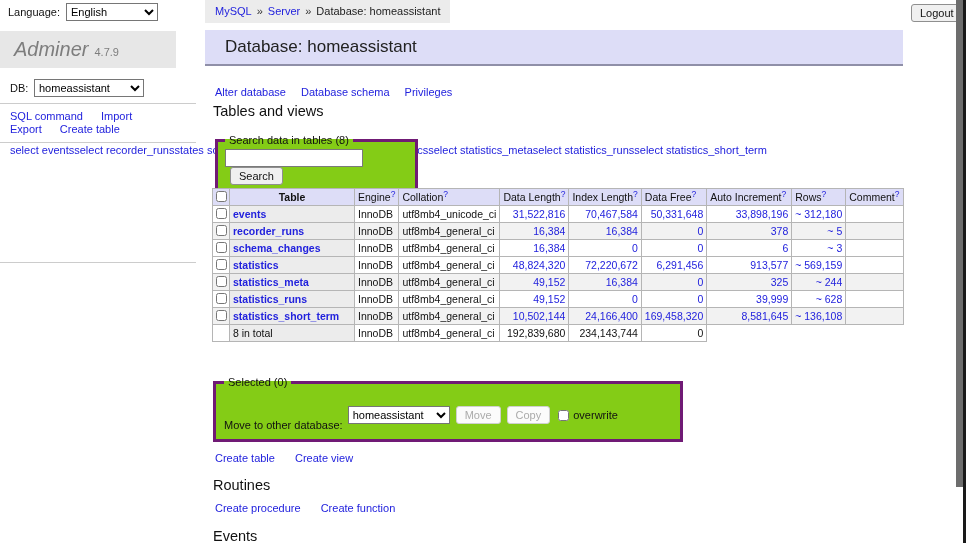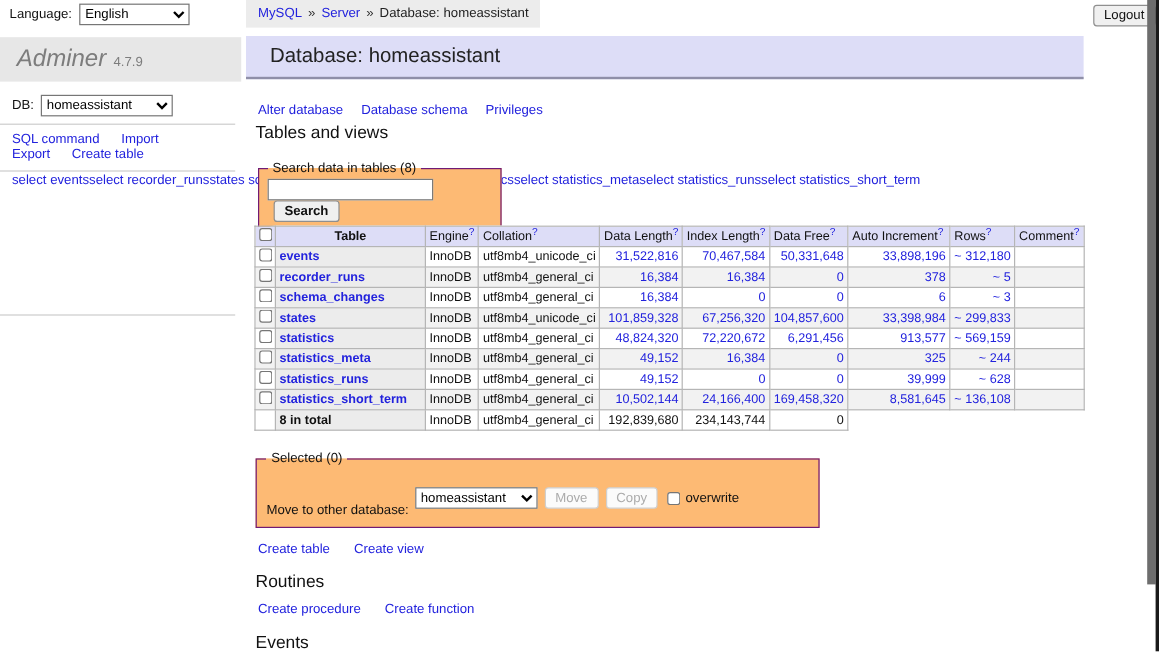--- a/index.html
+++ b/index.html
@@ -8,30 +8,30 @@
     background:#fff;color:#111;
     font-family:"Liberation Sans", sans-serif;font-size:11px;
   }
   a{color:var(--link-blue);text-decoration:none;cursor:pointer;}
   select{font-family:inherit;font-size:11px;height:18px;border:1px solid #767676;background:#fff;}
   button{font-family:inherit;font-size:11px;height:18px;padding:1px 8px;
     background:#f0f0f0;border:1px solid #8f8f8f;border-radius:3px;color:#111;cursor:pointer;}
   button:disabled{color:#ababab;border-color:#cfcfcf;background:#fbfbfb;cursor:default;}
   input[type="checkbox"]{width:11px;height:11px;margin:1px 2px;}
   input[type="text"]{font-family:inherit;font-size:11px;height:16px;border:1px solid #7a7a7a;padding:0 2px;}
-  fieldset{border:1px solid #701a75;margin:0;background:#fdba74;}
+  fieldset{border:3px solid #701a75;margin:0;background:#84cc16;}
   legend{font-size:11px;padding:0 4px;}
 
   
   .lang-row{position:absolute;top:6px;left:8px;}
   .lang-select{position:absolute;top:3px;left:66px;width:92px;}
   .logout-btn{position:absolute;top:4px;left:911px;}
 
   
-  .brand{position:absolute;top:31px;left:0;width:201px;height:37px;background:var(--brand-bg);
+  .brand{position:absolute;top:31px;left:0;width:176px;height:37px;background:var(--brand-bg);
     display:flex;align-items:center;padding-left:14px;box-sizing:border-box;}
   .brand-name{font-style:italic;font-size:20px;color:#7d7d7d;}
   .brand-ver{font-size:11px;color:#7d7d7d;margin-left:6px;padding-top:4px;}
   .db-label{position:absolute;top:82px;left:10px;}
   .db-select{position:absolute;top:79px;left:34px;width:110px;}
   .side-sep{position:absolute;left:0;width:196px;height:0;border-top:1px solid #ccc;}
   .sep1{top:103px;} .sep2{top:142px;} .sep3{top:262px;}
   .side-links{position:absolute;top:110px;left:10px;line-height:13px;}
   .side-links a{margin-right:15px;margin-top:31px;}
   .table-links{position:absolute;top:144px;left:10px;display:flex;flex-direction:row;}
@@ -46,35 +46,35 @@
     font-weight:normal;font-size:17px;line-height:34px;padding-left:20px;color:#222;}
   .db-links{position:absolute;left:215px;top:86px;}
   .db-links a{margin-right:15px;}
   h3{margin:0;font-weight:normal;font-size:14.5px;color:#111;position:absolute;left:213px;}
   .tables-heading{top:103px;}
   .routines-heading{top:477px;}
   .events-heading{top:528px;}
 
   .search-fs{position:absolute;left:215px;top:134px;width:203px;box-sizing:border-box;padding:3px 7px 8px;}
   .search-input{width:132px;}
-  .search-btn{margin-left:5px;font-weight:bold;}
+  .search-btn{margin-left:5px;}
 
   table.tables{position:absolute;left:212px;top:188px;border-collapse:collapse;table-layout:fixed;
-    font-size:10.5px;background:#fff;border-radius:18px;}
+    font-size:10.5px;background:#fff;}
   .tables th,.tables td{border:1px solid var(--border-gray);padding:1px 3px;height:17px;box-sizing:border-box;
     line-height:14px;white-space:nowrap;overflow:hidden;font-weight:normal;text-align:left;}
   .tables thead th{background:var(--table-header-bg);}
   .tables thead th.c-table-h{font-weight:bold;text-align:center;}
   .tables tbody th.c-name{background:var(--name-cell-bg);}
   .tables .c-check{text-align:center;padding:0;}
   .tables .num{text-align:right;}
   .tables a.tname{font-weight:bold;}
   .tables tbody tr.even td{background:var(--stripe);}
   .tables tbody tr.even td.c-nobg{background:var(--stripe);}
-  .tables tfoot th{background:var(--name-cell-bg);font-weight:bold;}
+  .tables tfoot th{background:var(--name-cell-bg);font-weight:normal;}
   sup.help{font-size:8.5px;line-height:0;}
   sup.help a{color:var(--link-blue);}
 
   .selected-fs{position:absolute;left:213px;top:376px;width:470px;box-sizing:border-box;padding:4px 8px 8px;}
   .sel-buttons{margin-top:2px;}
   .sel-buttons button{margin-right:4px;}
   .move-row{margin-top:7px;display:flex;align-items:center;}
   .move-label{margin-right:5px;margin-top:20px;}
   .move-select{width:102px;margin-right:6px;}
   .move-row button{margin-right:6px;}
@@ -200,32 +200,20 @@
           <th class="c-name"><a class="tname">schema_changes</a></th>
           <td class="c-nobg">InnoDB</td>
           <td class="c-nobg">utf8mb4_general_ci</td>
           <td class="num c-nobg"><a>16,384</a></td>
           <td class="num c-nobg"><a>0</a></td>
           <td class="num c-nobg"><a>0</a></td>
           <td class="num c-nobg"><a>6</a></td>
           <td class="num c-nobg"><a>~ 3</a></td>
           <td class="c-nobg"></td>
         </tr>
-        <tr class="even">
-          <td class="c-check c-nobg"><input type="checkbox" style=""></td>
-          <th class="c-name"><a class="tname">states</a></th>
-          <td class="c-nobg">InnoDB</td>
-          <td class="c-nobg">utf8mb4_unicode_ci</td>
-          <td class="num c-nobg"><a>101,859,328</a></td>
-          <td class="num c-nobg"><a>67,256,320</a></td>
-          <td class="num c-nobg"><a>104,857,600</a></td>
-          <td class="num c-nobg"><a>33,398,984</a></td>
-          <td class="num c-nobg"><a>~ 299,833</a></td>
-          <td class="c-nobg"></td>
-        </tr>
         <tr>
           <td class="c-check c-nobg"><input type="checkbox" style=""></td>
           <th class="c-name"><a class="tname">statistics</a></th>
           <td class="c-nobg">InnoDB</td>
           <td class="c-nobg">utf8mb4_general_ci</td>
           <td class="num c-nobg"><a>48,824,320</a></td>
           <td class="num c-nobg"><a>72,220,672</a></td>
           <td class="num c-nobg"><a>6,291,456</a></td>
           <td class="num c-nobg"><a>913,577</a></td>
           <td class="num c-nobg"><a>~ 569,159</a></td>

